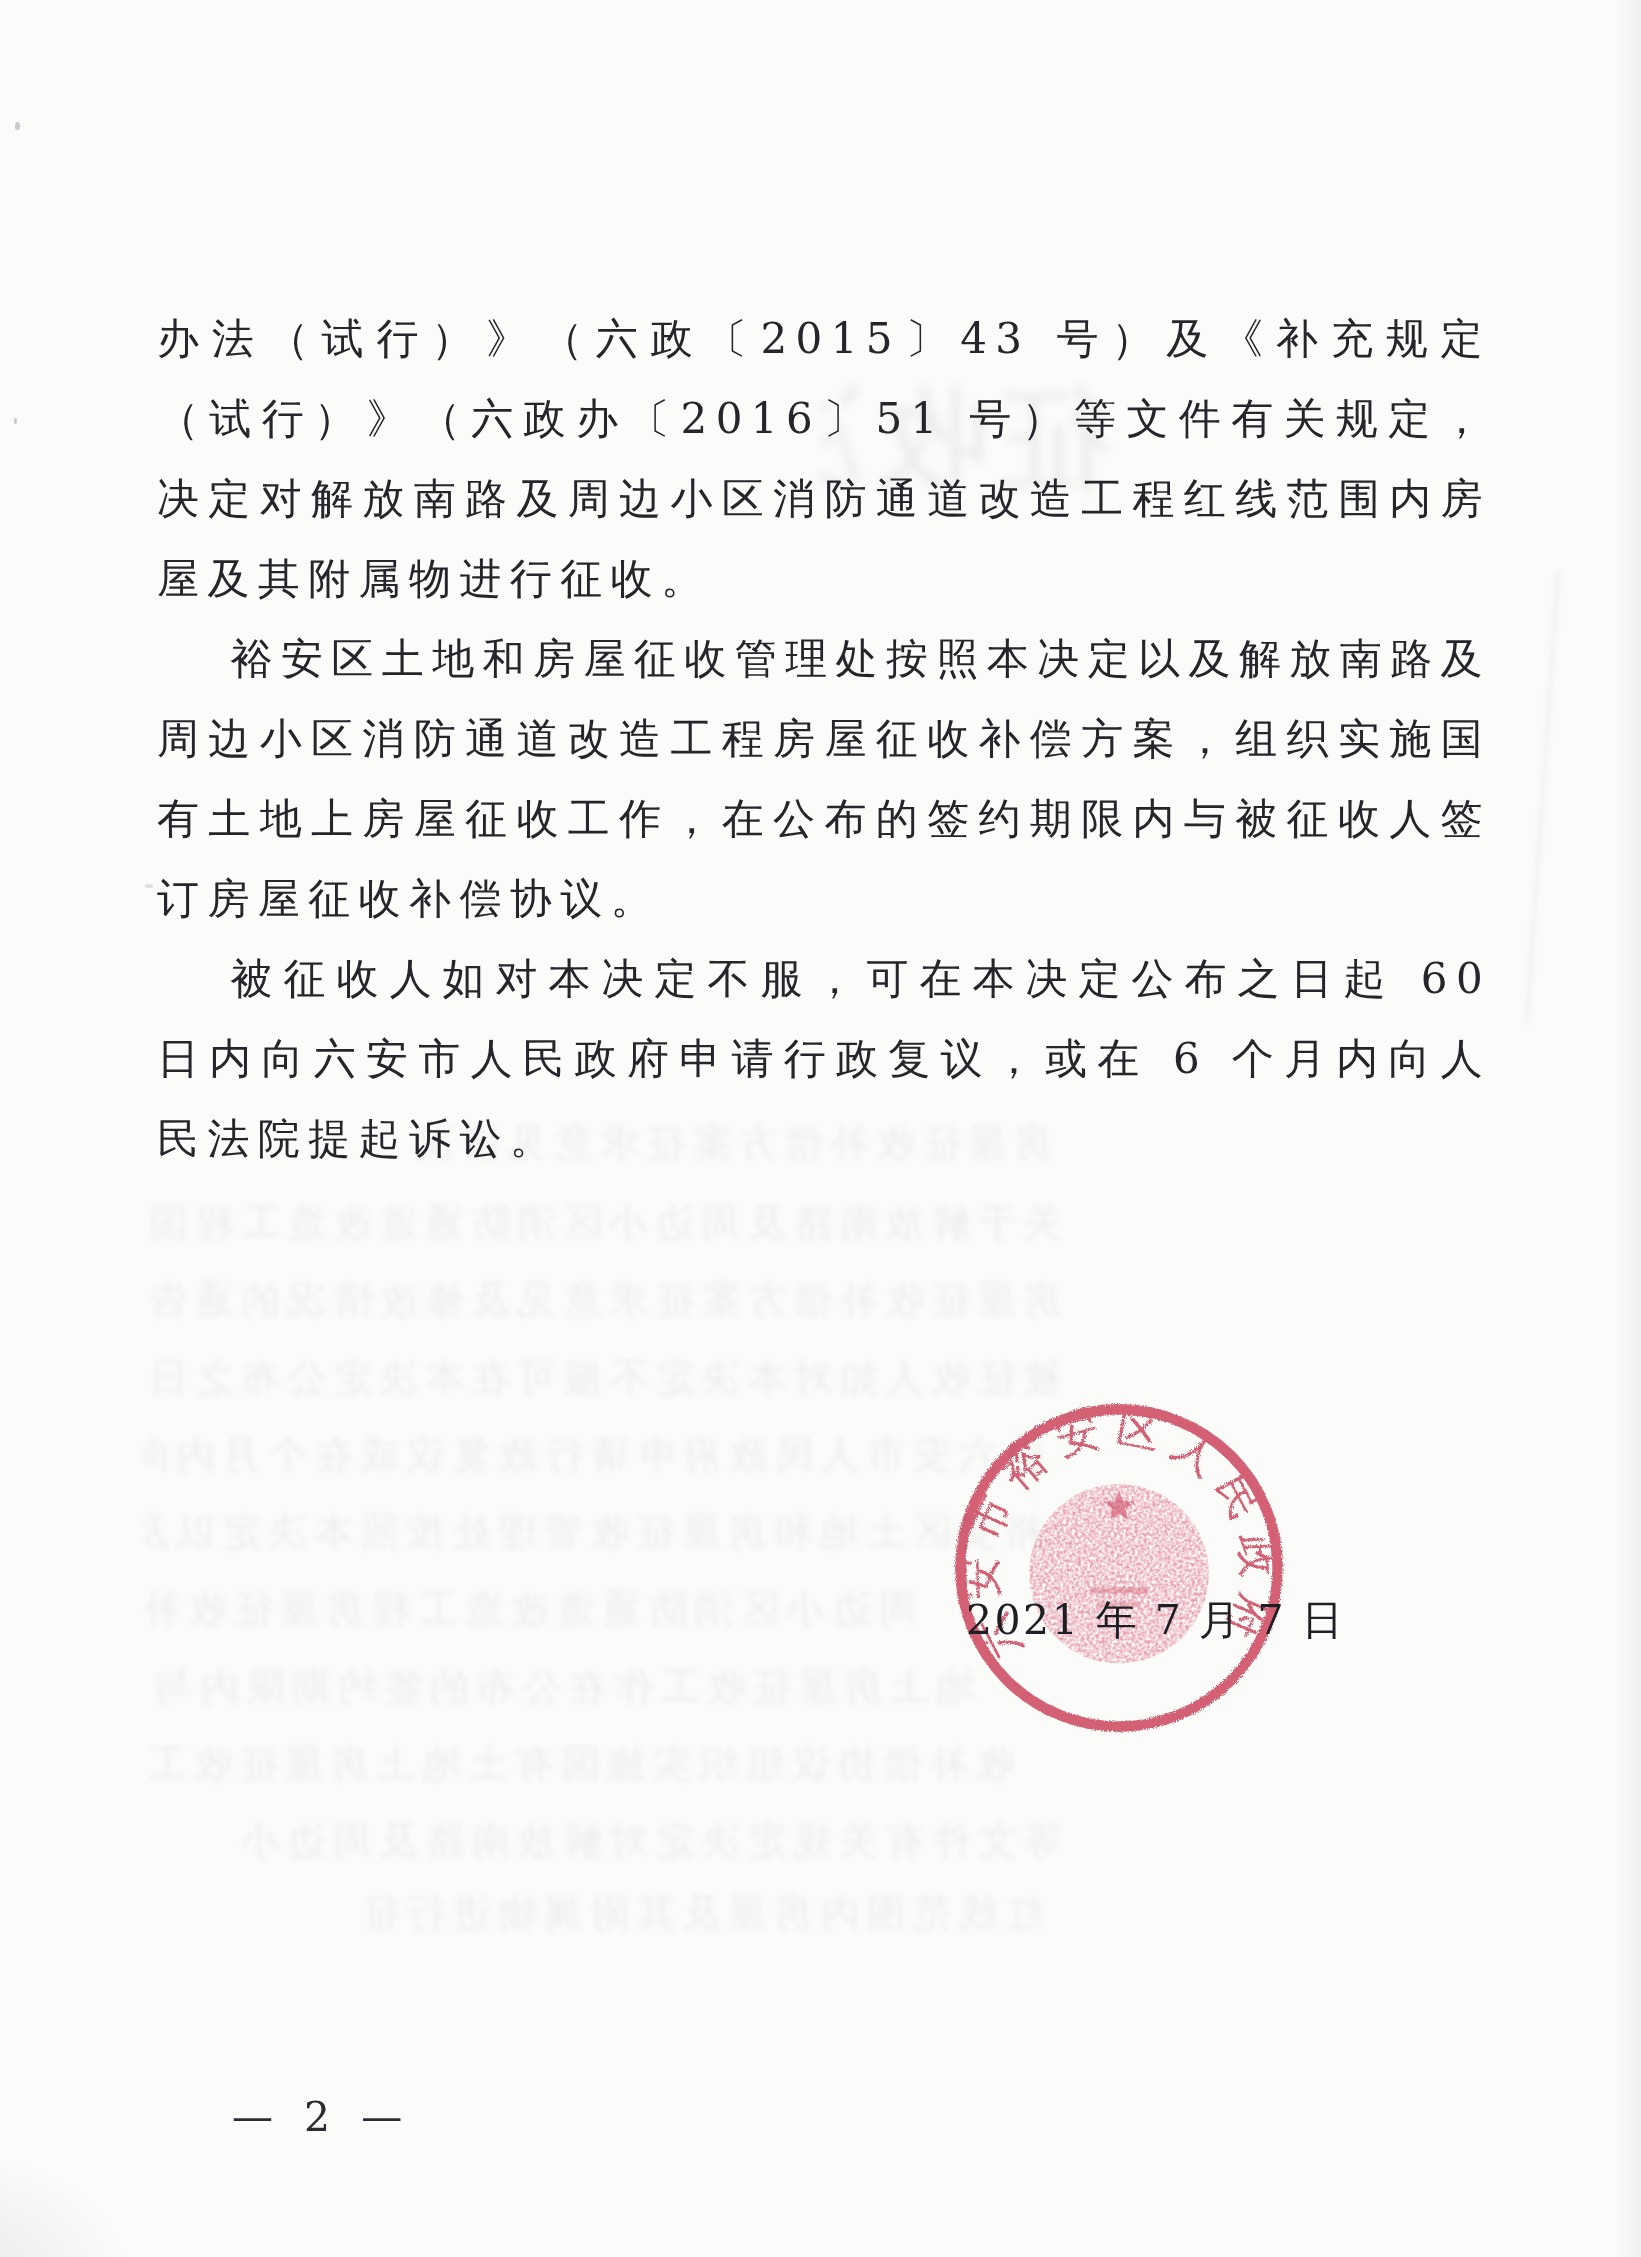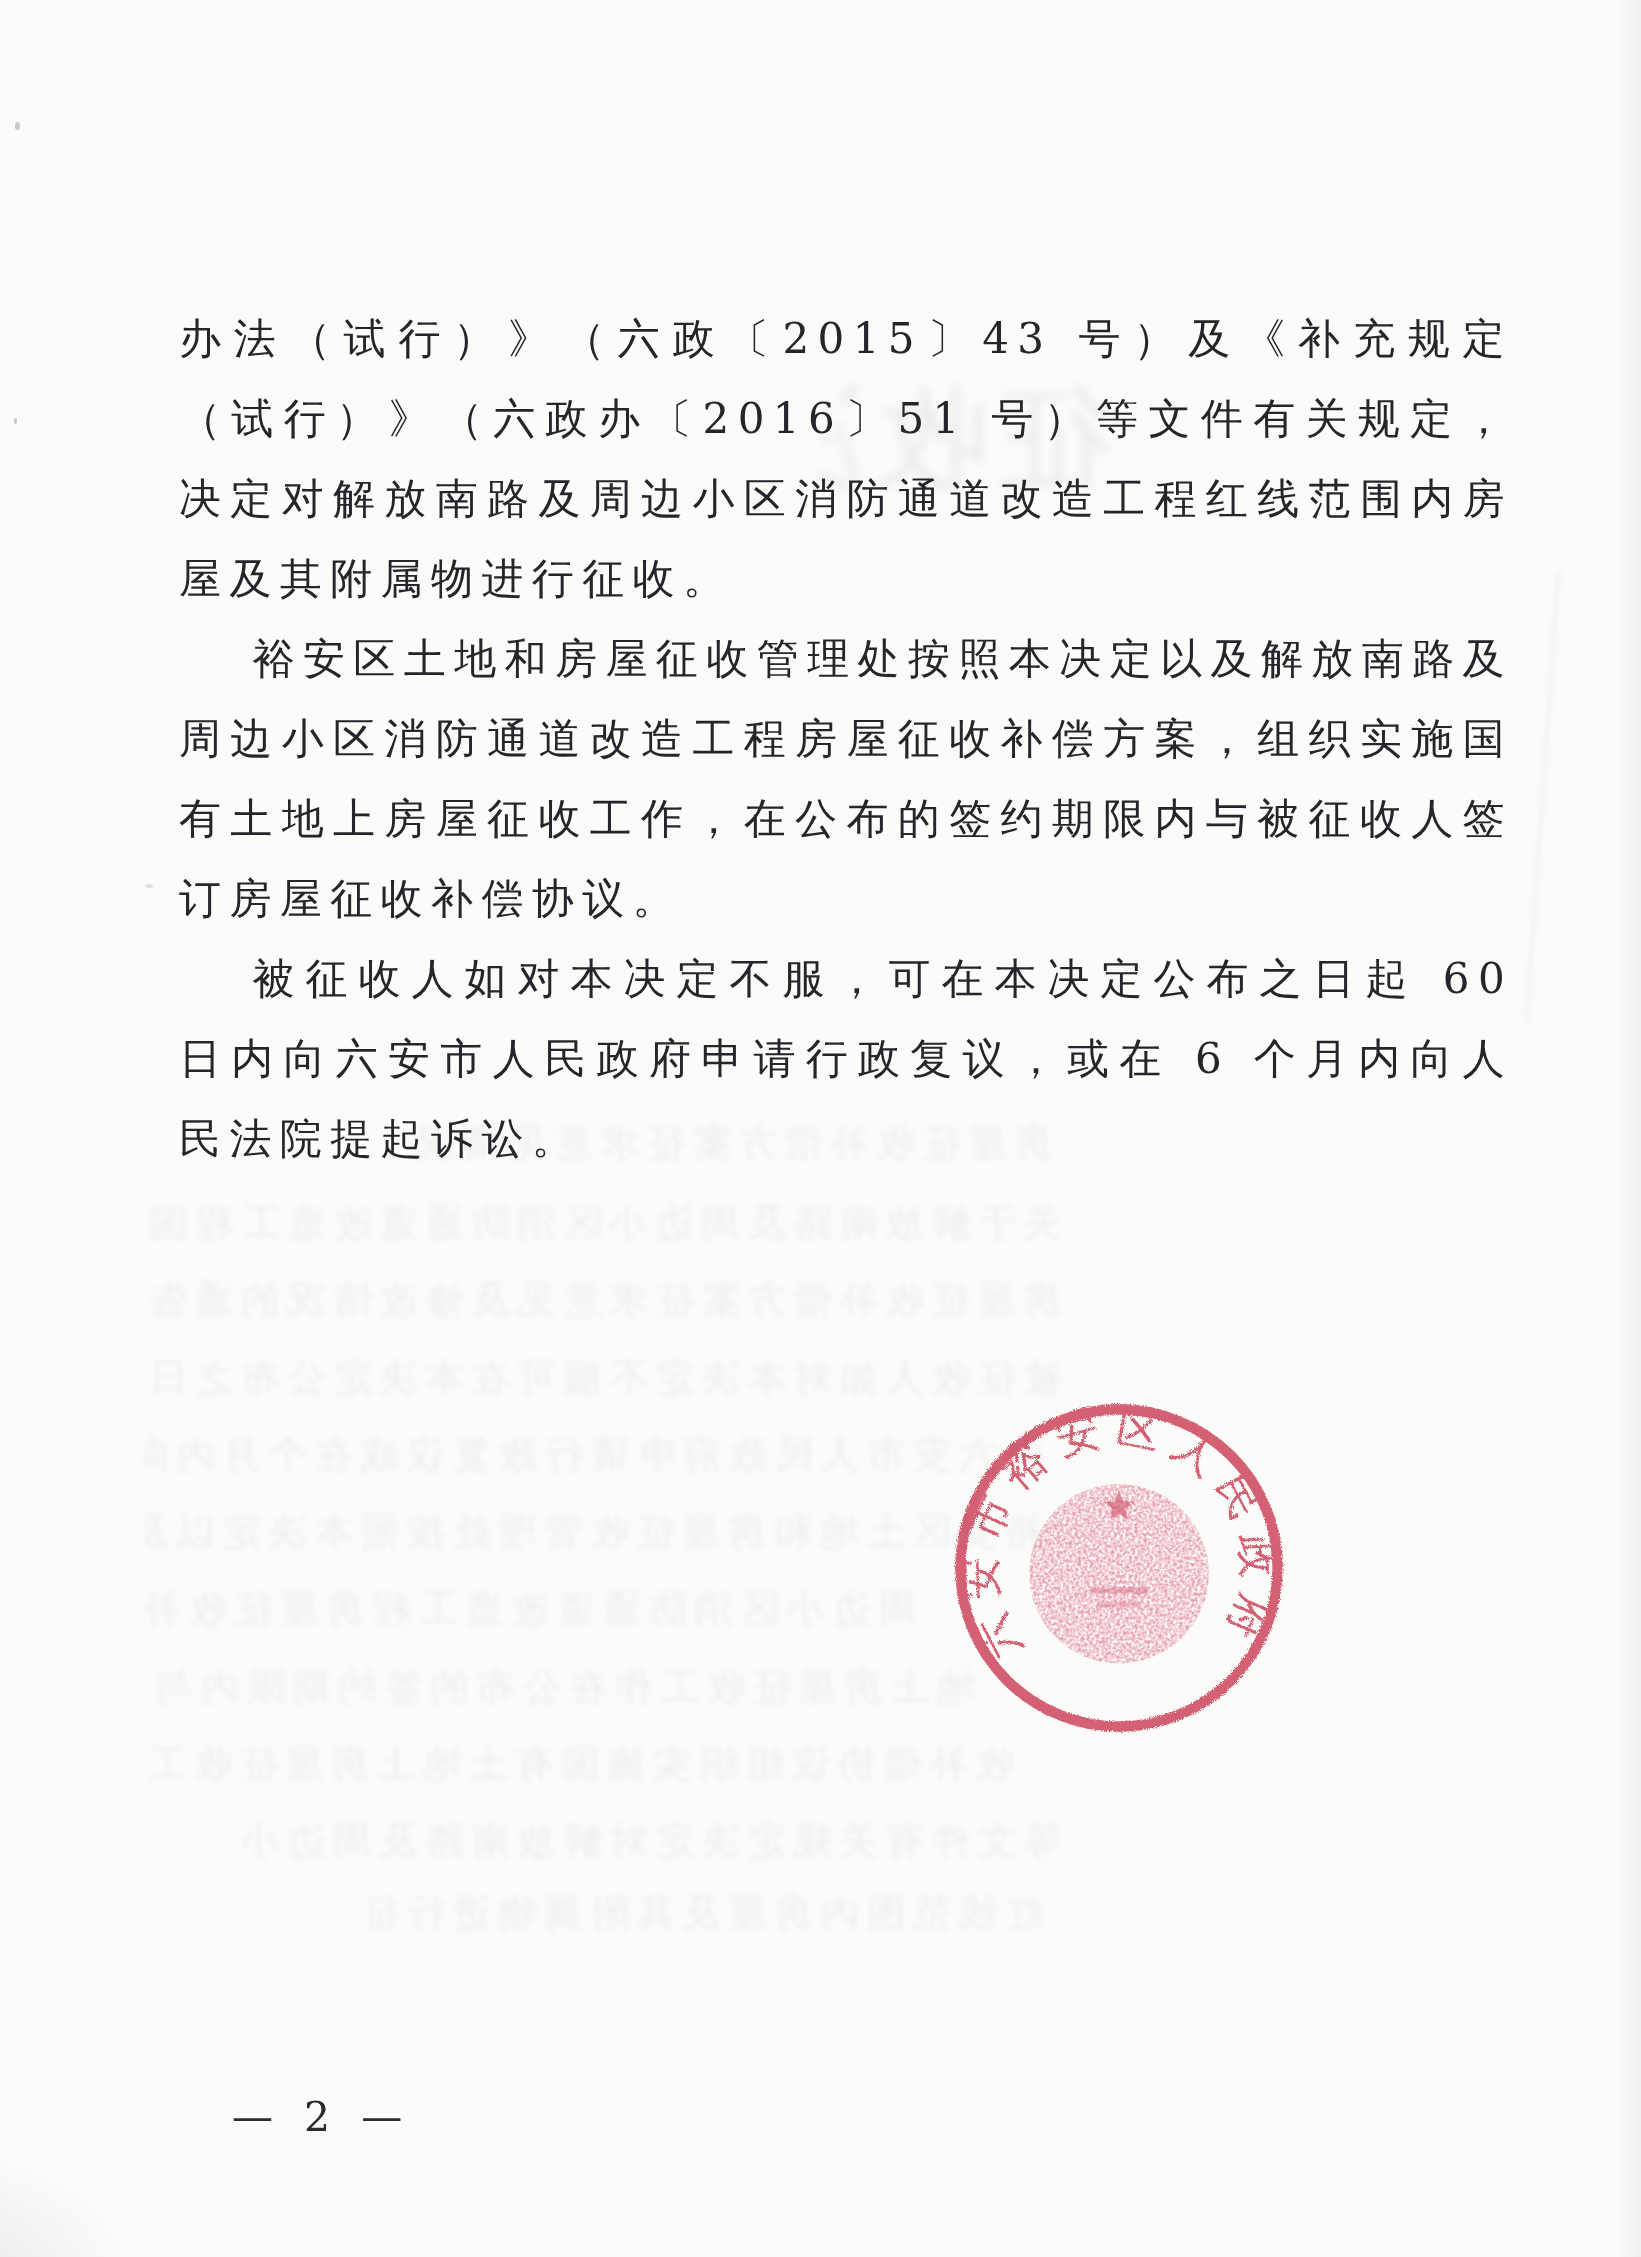--- a/index.html
+++ b/index.html
@@ -8,21 +8,21 @@
     background:#fbfbf9;
     font-family:"DejaVu Serif", serif;
     position:relative;overflow:hidden;
   }
   #paper{position:absolute;inset:0;}
   
   .body-text{
     position:absolute;left:157px;top:299px;width:1334px;
     color:#25262b;font-size:42px;line-height:80px;
     text-align:justify;text-align-last:left;
-    letter-spacing:0.2em;z-index:2;margin-left:22px;
+    letter-spacing:0.2em;z-index:2;
   }
   .para{margin:0;}
   .para.indent{text-indent:1.75em;}
   .para.attachment{margin-top:68px;}
   
   .date{
     position:absolute;left:966px;top:1593px;
     font-size:41px;color:#1e1f24;letter-spacing:0.06em;
     z-index:5;white-space:nowrap;
   }
@@ -120,17 +120,18 @@
         <circle cx="180" cy="186" r="94" fill="#d4556c"></circle>
       </g>
       <g fill="#d4556c" opacity="0.7" filter="url(#rough)">
         <polygon points="180,99 184.2,110.2 196.2,110.7 186.8,118.2 190,129.8 180,123.2 170,129.8 173.2,118.2 163.8,110.7 175.8,110.2"></polygon>
         <rect x="150" y="200" width="60" height="7" opacity="0.55"></rect>
         <rect x="158" y="215" width="44" height="6" opacity="0.45"></rect>
       </g>
     </svg>
   </div>
 
+  <div class="date">2021 年 7 月 7 日</div>
 
   <div class="page-number">— 2 —</div>
 
 </div>
 
 
 </body></html>

